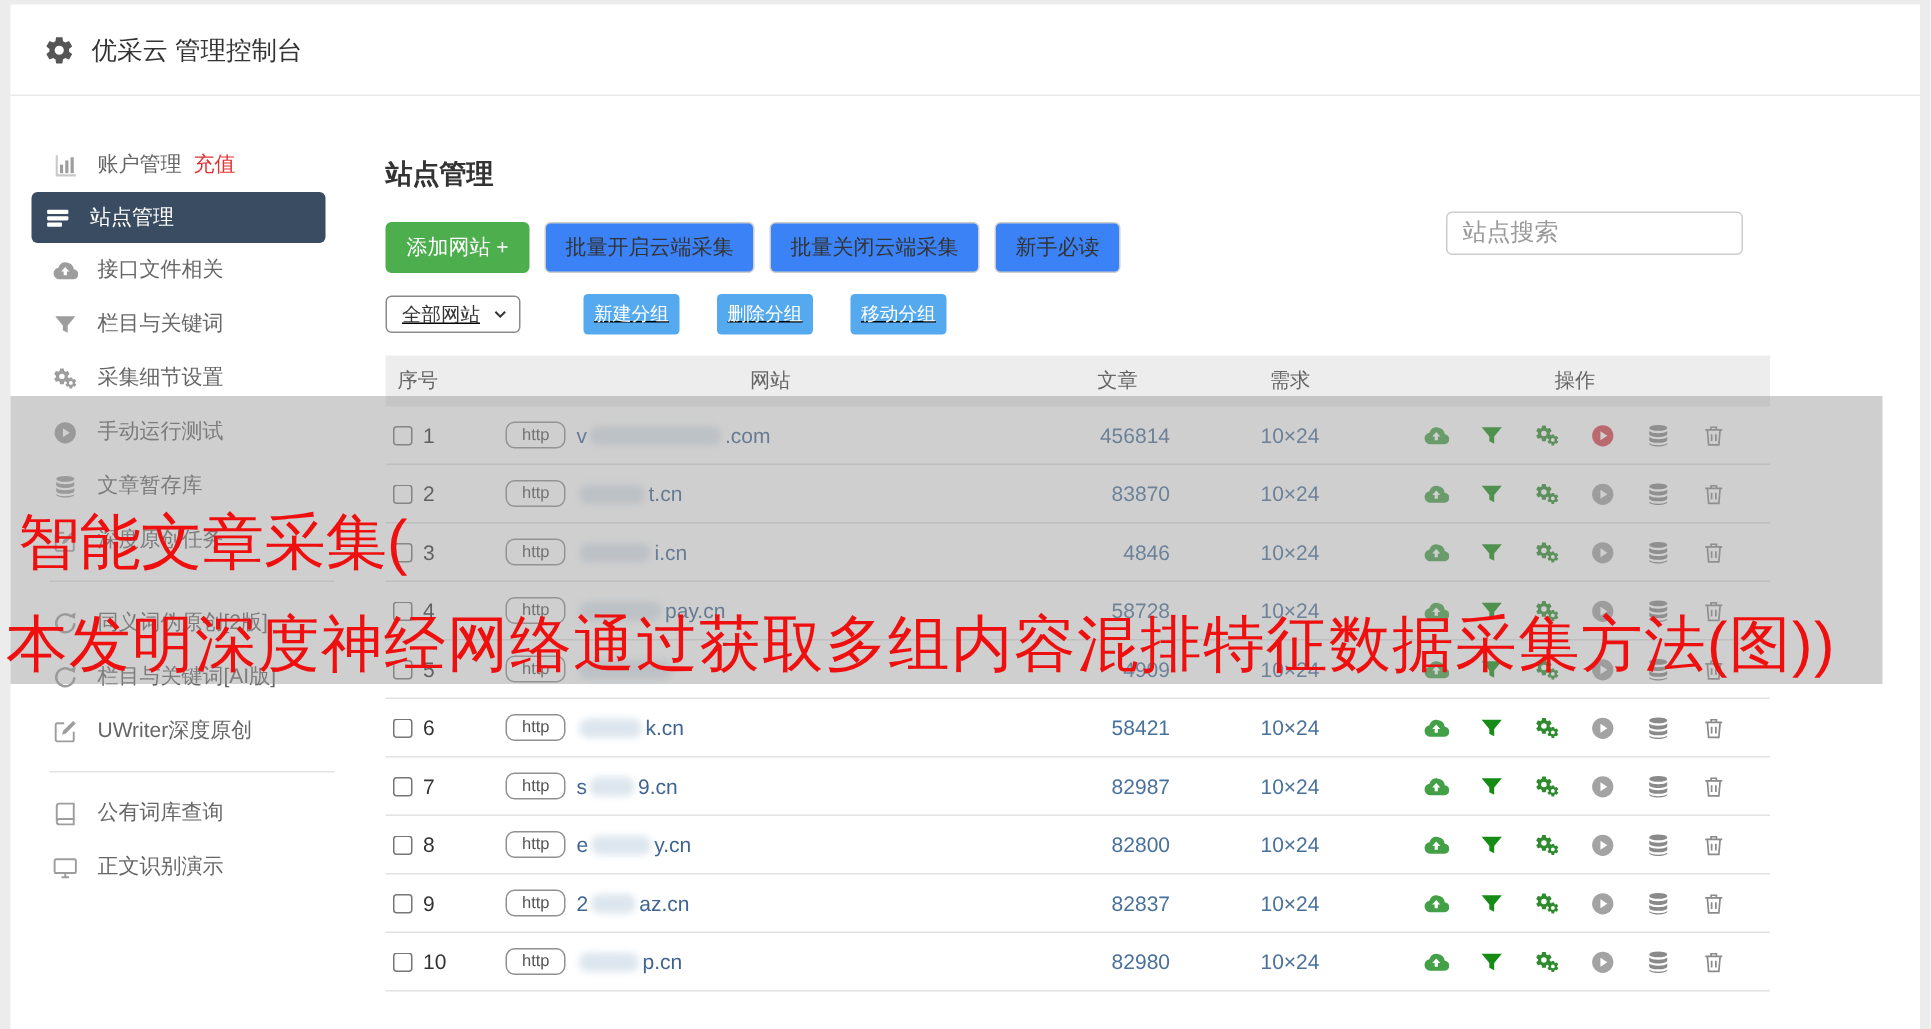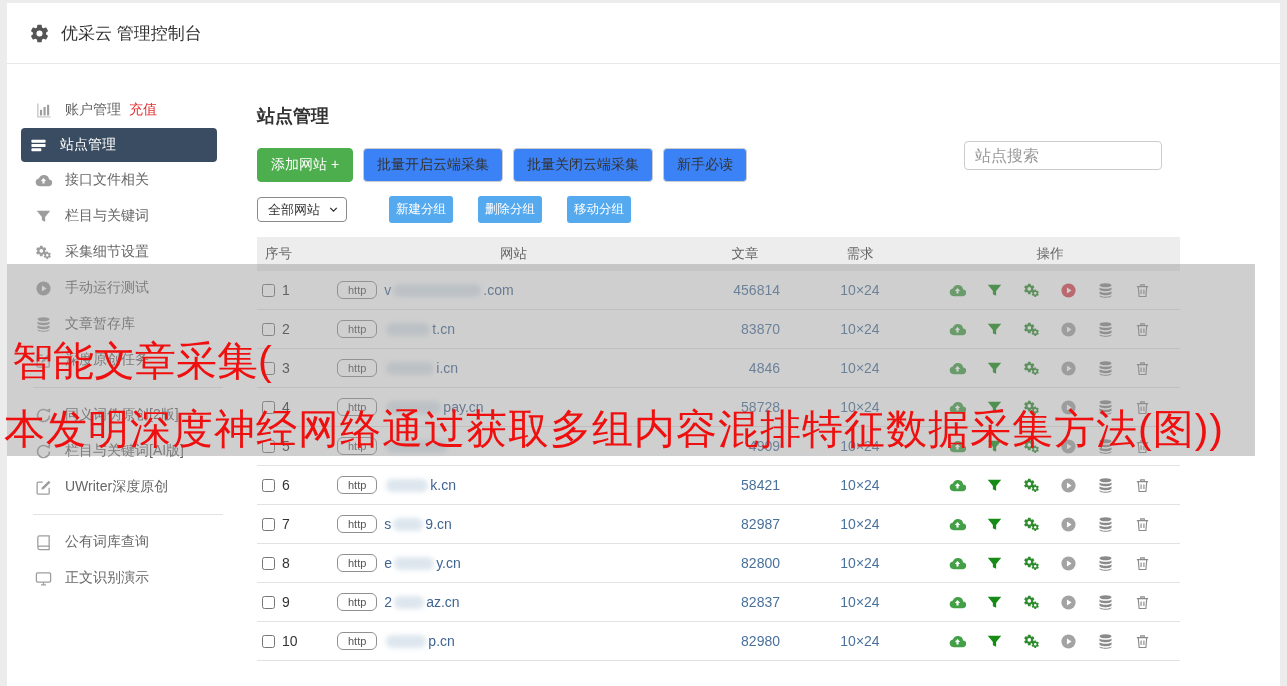--- a/index.html
+++ b/index.html
@@ -27,21 +27,21 @@
   main.content { flex:1; position:relative; padding:40px 0 0 8px; }
   .page-title { font-size:18px; color:#333; font-weight:600; margin-bottom:20px; }
 
   .toolbar { display:flex; gap:10px; }
   .btn { font-size:14px; border-radius:4px; cursor:pointer; font-family:inherit; }
   .btn.green { background:#4cae4c; border:1px solid #4cae4c; color:#fff; padding:7px 13px; }
   .btn.outline { background:#3b82f6; border:1px solid #ccc; color:#333; padding:7px 13px; }
   .search { position:absolute; top:77px; right:118px; width:198px; height:29px; border:1px solid #ccc; border-radius:4px; padding:0 10px; font-size:16px; color:#333; outline:none; font-family:inherit; }
   .search::placeholder { color:#999; }
 
-  .toolbar2 { margin-top:14px; display:flex; align-items:center; }
+  .toolbar2 { margin-top:14px; display:flex; align-items:center;text-decoration:underline; }
   .select { border:1px solid #8a8a8a; border-radius:4px; height:25px; display:flex; align-items:center; padding:0 6px 0 10px; font-size:13px; color:#333; gap:7px; cursor:pointer; background:#fff; }
   .select .chev svg { width:13px; height:13px; color:#333; display:block; }
   .btn.blue { background:#55a9ee; color:#fff; border:none; font-size:12.5px; padding:5px 7px; border-radius:3px; }
   .btn.blue.first { margin-left:42px; } .btn.blue + .btn.blue { margin-left:25px; }
 
   
   .table { margin-top:14px; width:923px; font-size:14px; }
   .thead { display:flex; background:#ededed; height:34px; align-items:center; color:#666; font-size:13.5px; }
   .c1 { width:80px; padding-left:5px; }
   .c2 { width:353px; }

